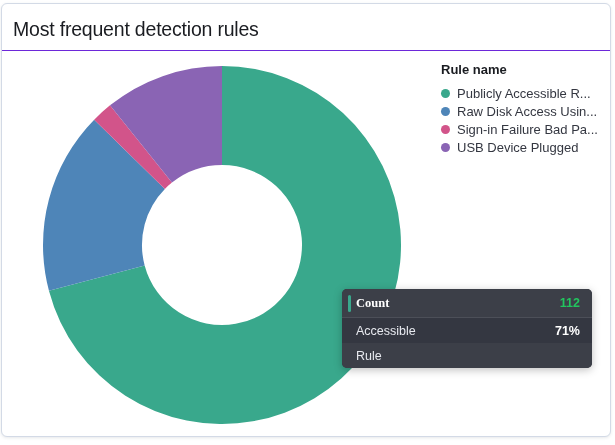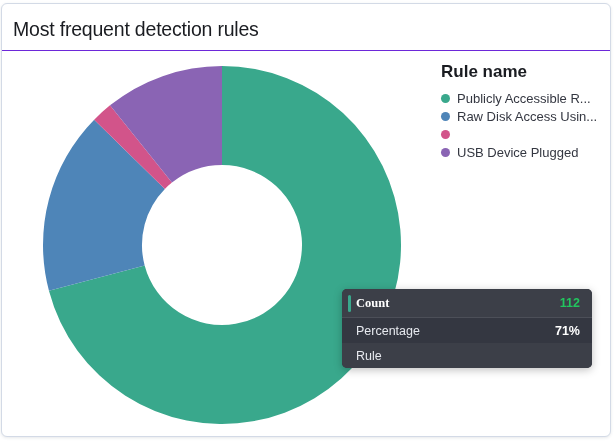--- a/index.html
+++ b/index.html
@@ -76,21 +76,21 @@
   }
 
   
   .legend {
     position: absolute;
     left: 439px;
     top: 10px;
     width: 170px;
   }
   .legend-title {
-    font-size: 17px;
+    font-size: 13px;
     font-weight: bold;
     color: #1a1c21;
     margin-bottom: 7px;
     white-space: nowrap;
   }
   .legend-item {
     display: flex;
     align-items: center;
     height: 18px;
     margin-bottom: 0px;
@@ -202,36 +202,37 @@
         <span class="legend-label">Publicly Accessible R...</span>
       </div>
 
       <div class="legend-item">
         <span class="legend-dot" style="background:#4e85b8"></span>
         <span class="legend-label">Raw Disk Access Usin...</span>
       </div>
 
       <div class="legend-item">
         <span class="legend-dot" style="background:#d2548a"></span>
+        <span class="legend-label">Sign-in Failure Bad Pa...</span>
       </div>
 
       <div class="legend-item">
         <span class="legend-dot" style="background:#8a64b4"></span>
         <span class="legend-label">USB Device Plugged</span>
       </div>
     </div>
 
     <div class="tooltip">
       <div class="tt-header">
         <span class="tt-accent"></span>
         <span class="tt-header-label">Count</span>
         <span class="tt-header-value">112</span>
       </div>
       <div class="tt-row">
-        <span class="tt-row-label">Percentage</span>
+        <span class="tt-row-label">Accessible</span>
         <span class="tt-row-value">71%</span>
       </div>
       <div class="tt-row shaded">
         <span class="tt-row-label">Rule</span>
       </div>
     </div>
 
   </div>
 </div>
 

